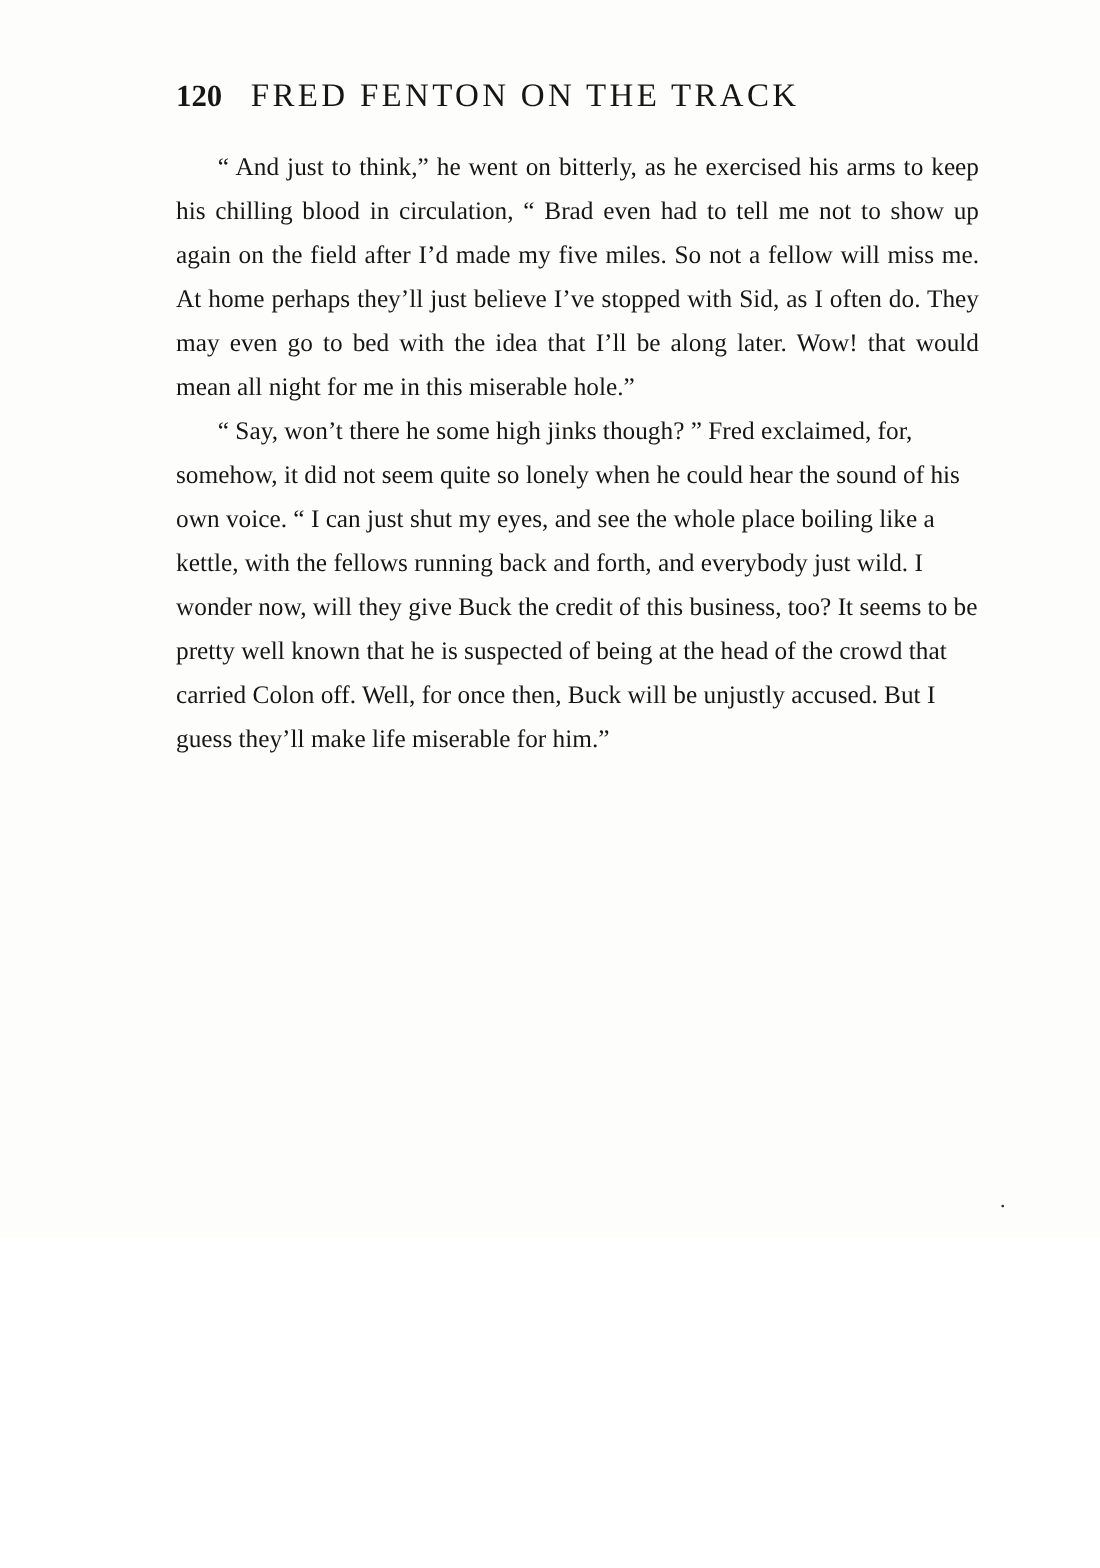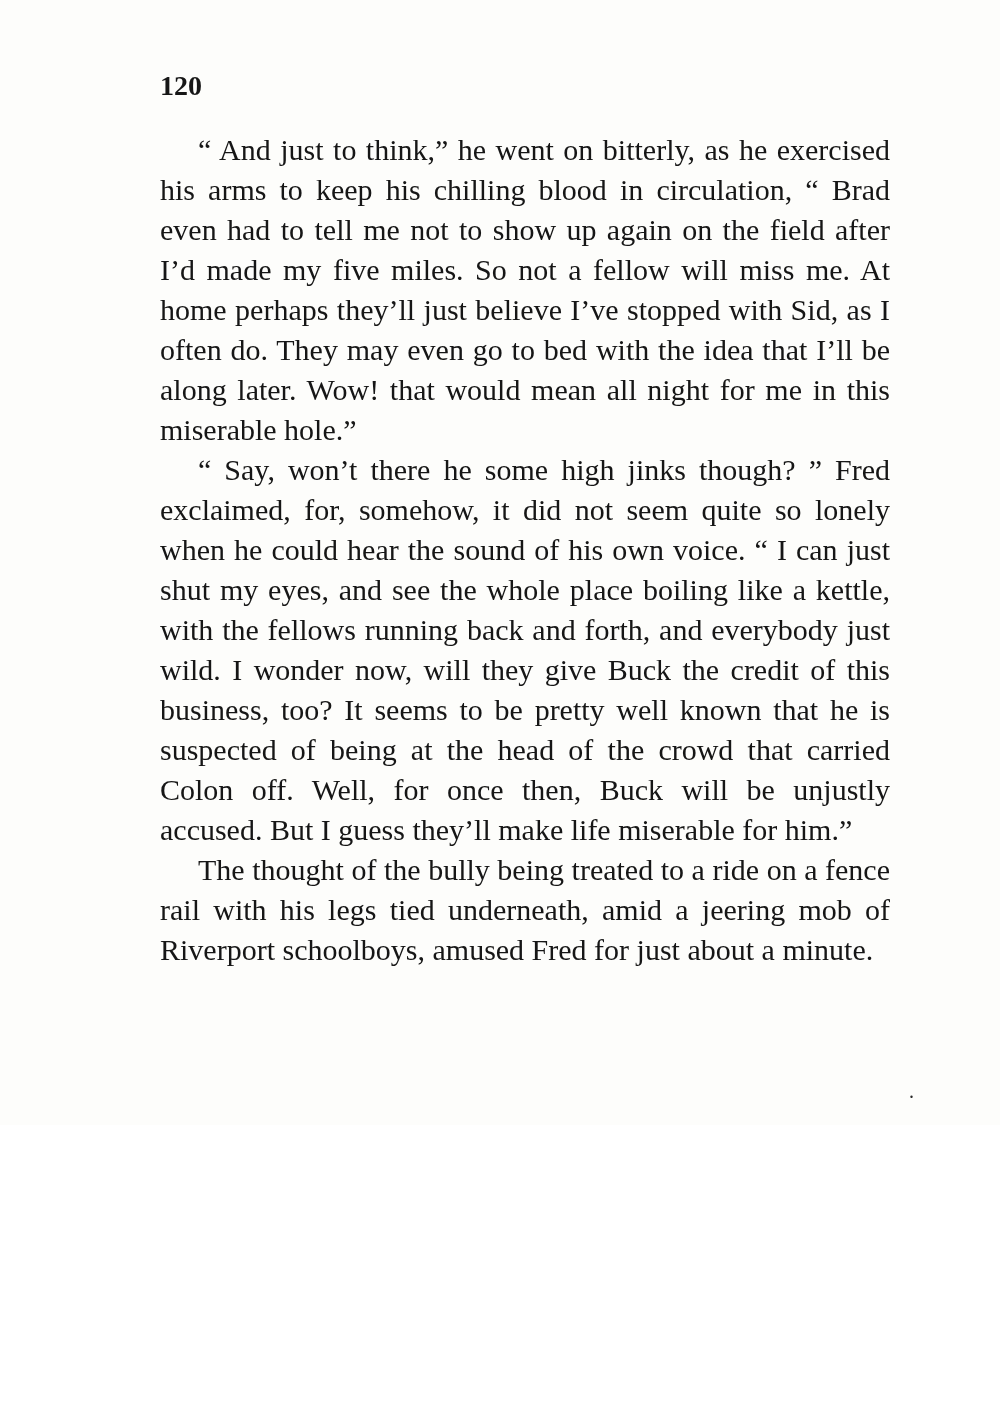--- a/index.html
+++ b/index.html
@@ -42,21 +42,21 @@
     font-size: 28px;
     letter-spacing: 0px;
     margin-right: 26px;
   }
   .head-title {
     font-size: 30px;
     letter-spacing: 3.0px;
   }
   .body-text p {
     margin: 0;
-    font-size: 30px;
+    font-size: 23px;
     line-height: 40px;
     text-align: justify;
     text-justify: inter-word;
     text-indent: 38px;
     hyphens: manual;
   }
   .body-text p:last-child {
     text-align: left;
   }
   .body-text p.lastpara {
@@ -71,24 +71,24 @@
   }
 </style>
 </head>
 <body>
 
 <div class="page">
   <div class="page-inner">
 
     <div class="running-head">
       <span class="folio">120</span>
+      <span class="head-title">FRED  FENTON  ON  THE  TRACK</span>
     </div>
 
     <div class="body-text">
       <p>“ And just to think,” he went on bitterly, as he exercised his arms to keep his chilling blood in circulation, “ Brad even had to tell me not to show up again on the field after I’d made my five miles. So not a fellow will miss me.  At home perhaps they’ll just believe I’ve stopped with Sid, as I often do.  They may even go to bed with the idea that I’ll be along later.  Wow! that would mean all night for me in this miserable hole.”</p>
       <p>“ Say, won’t there he some high jinks though? ” Fred exclaimed, for, somehow, it did not seem quite so lonely when he could hear the sound of his own voice.  “ I can just shut my eyes, and see the whole place boiling like a kettle, with the fellows running back and forth, and everybody just wild.  I wonder now, will they give Buck the credit of this business, too?  It seems to be pretty well known that he is suspected of being at the head of the crowd that carried Colon off.  Well, for once then, Buck will be unjustly accused.  But I guess they’ll make life miserable for him.”</p>
-      <p class="lastpara">The thought of the bully being treated to a ride on a fence rail with his legs tied underneath, amid a jeering mob of Riverport schoolboys, amused Fred for just about a minute.</p>
     </div>
 
   </div>
 
   <div class="corner-mark">.</div>
 </div>
 
 </body></html>

